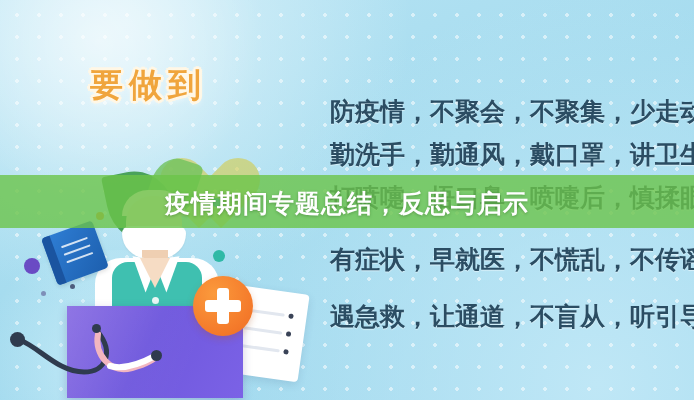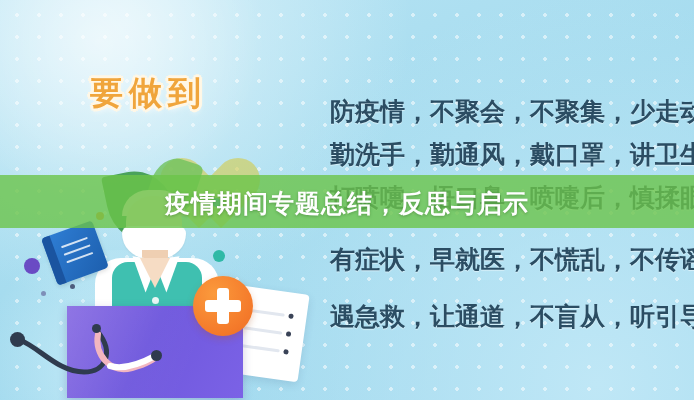--- a/index.html
+++ b/index.html
@@ -65,21 +65,21 @@
       -2px -2px 0 #ffffff,  2px -2px 0 #ffffff,
       -2px  2px 0 #ffffff,  2px  2px 0 #ffffff,
       -3px  0   0 #ffffff,  3px  0   0 #ffffff,
        0   -3px 0 #ffffff,  0    3px 0 #ffffff,
        0 4px 7px rgba(255,255,255,0.95);
   }
 
   .subhead {
     position: absolute;
     left: 90px;
-    top: 71px;
+    top: 63px;
     font-size: 33px;
     font-weight: bold;
     letter-spacing: 6px;
     color: #f0a53c;
     white-space: nowrap;
     text-shadow:
       -2px -2px 0 #fff7e6,  2px -2px 0 #fff7e6,
       -2px  2px 0 #fff7e6,  2px  2px 0 #fff7e6,
       -3px  0   0 #fff7e6,  3px  0   0 #fff7e6,
        0   -3px 0 #fff7e6,  0    3px 0 #fff7e6,

